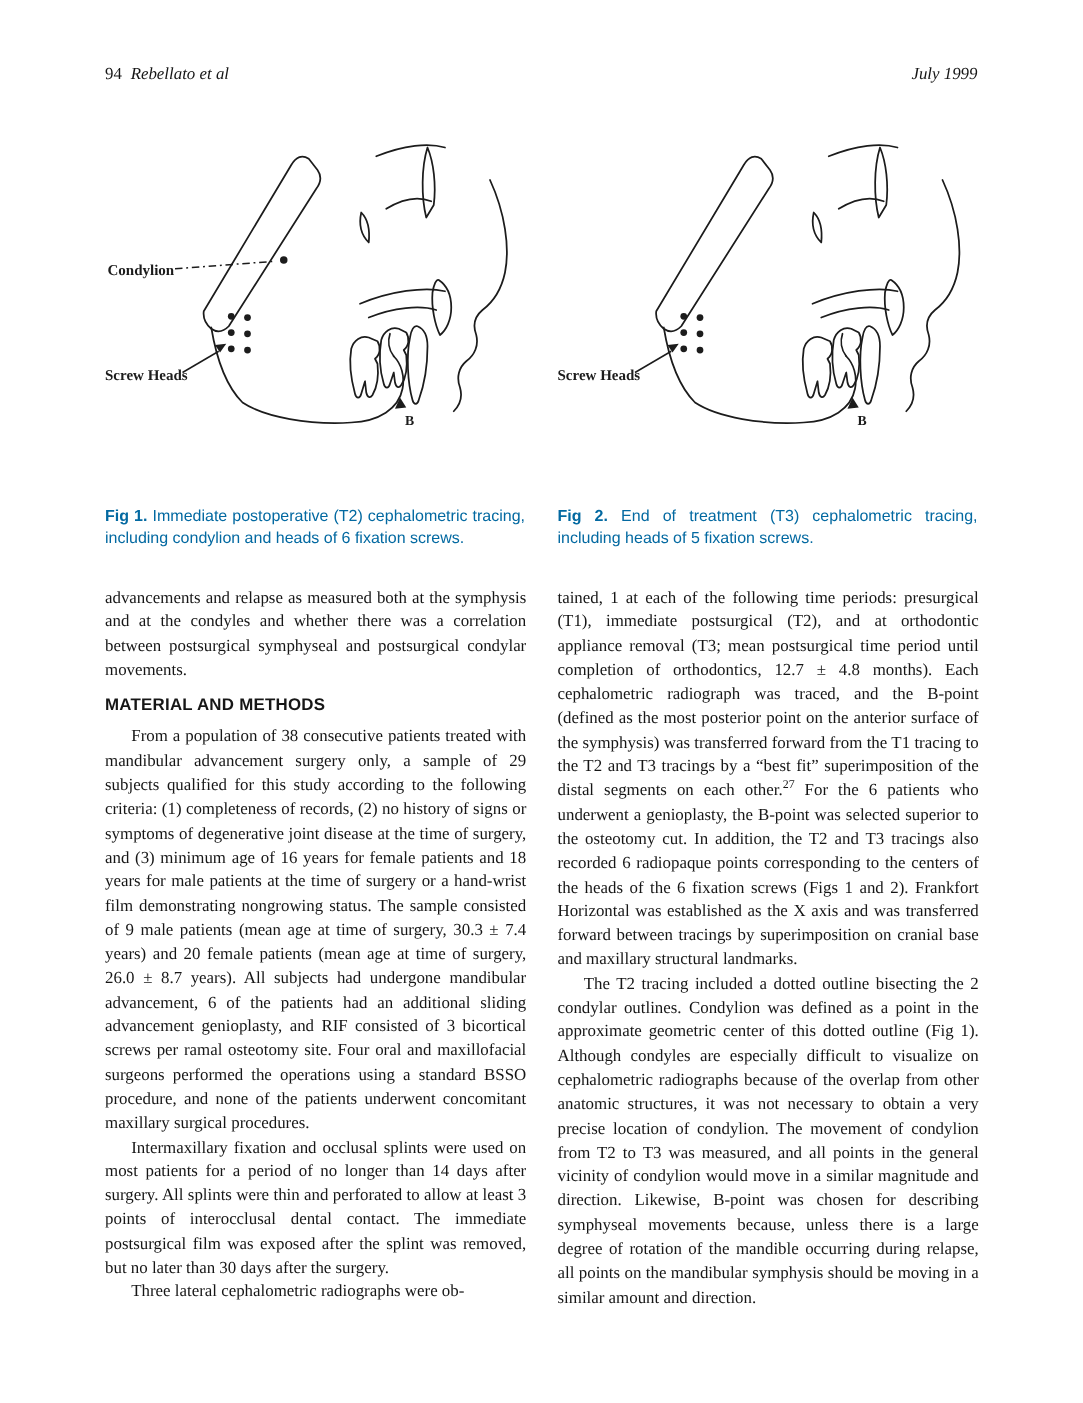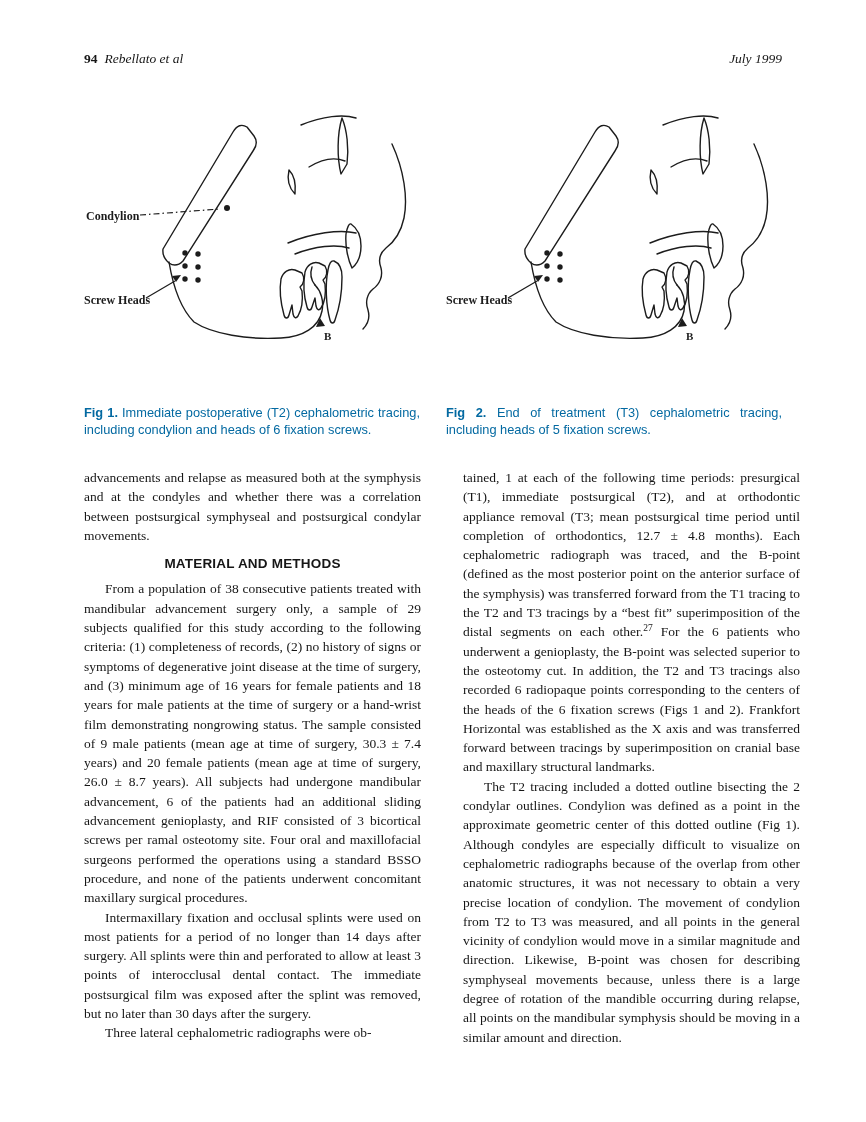--- a/index.html
+++ b/index.html
@@ -13,21 +13,21 @@
     position: relative; width: 866px; height: 1122px;
     background: #ffffff; overflow: hidden;
   }
 
   
   .header {
     position: absolute; top: 50px; left: 84px; width: 698px;
     display: flex; justify-content: space-between; align-items: flex-start;
     font-size: 13.5px; line-height: 17px;
   }
-  .pageno { font-weight: bold; margin-right: 7px; }
+  .pageno { font-weight: normal; margin-right: 7px; }
   .authors { font-style: italic; }
   .header-right { text-align: right; font-style: italic; }
 
   
   .figure { position: absolute; top: 112px; width: 336px; }
   #fig1 { left: 84px; }
   #fig2 { left: 446px; }
   .tracing { width: 336px; height: 280px; display: block; }
   .caption {
     margin-top: 12px;
@@ -42,27 +42,27 @@
     font-size: 12px; font-weight: bold; fill: #1c1c1c; stroke: none;
   }
   .b-label { font-size: 11px; }
 
   
   .col {
     position: absolute; top: 468px; width: 337px;
     font-size: 13.5px; line-height: 19.3px; text-align: justify;
   }
   .col-left { left: 84px; }
-  .col-right { left: 446px; margin-left: 17px; }
+  .col-right { left: 446px; }
   .body-p { margin: 0; }
   .indent { text-indent: 21px; }
   .section-heading {
     font-family: "Liberation Sans", sans-serif;
     font-size: 13.5px; font-weight: bold; letter-spacing: 0.2px;
-    text-align: center; margin: 9px 0 6px 0;
+    text-align: left; margin: 9px 0 6px 0;
   }
   sup { font-size: 9.5px; vertical-align: super; line-height: 0; }
 </style>
 </head>
 <body>
 
 <div class="page">
 
   <header class="header">
     <div class="header-left">

